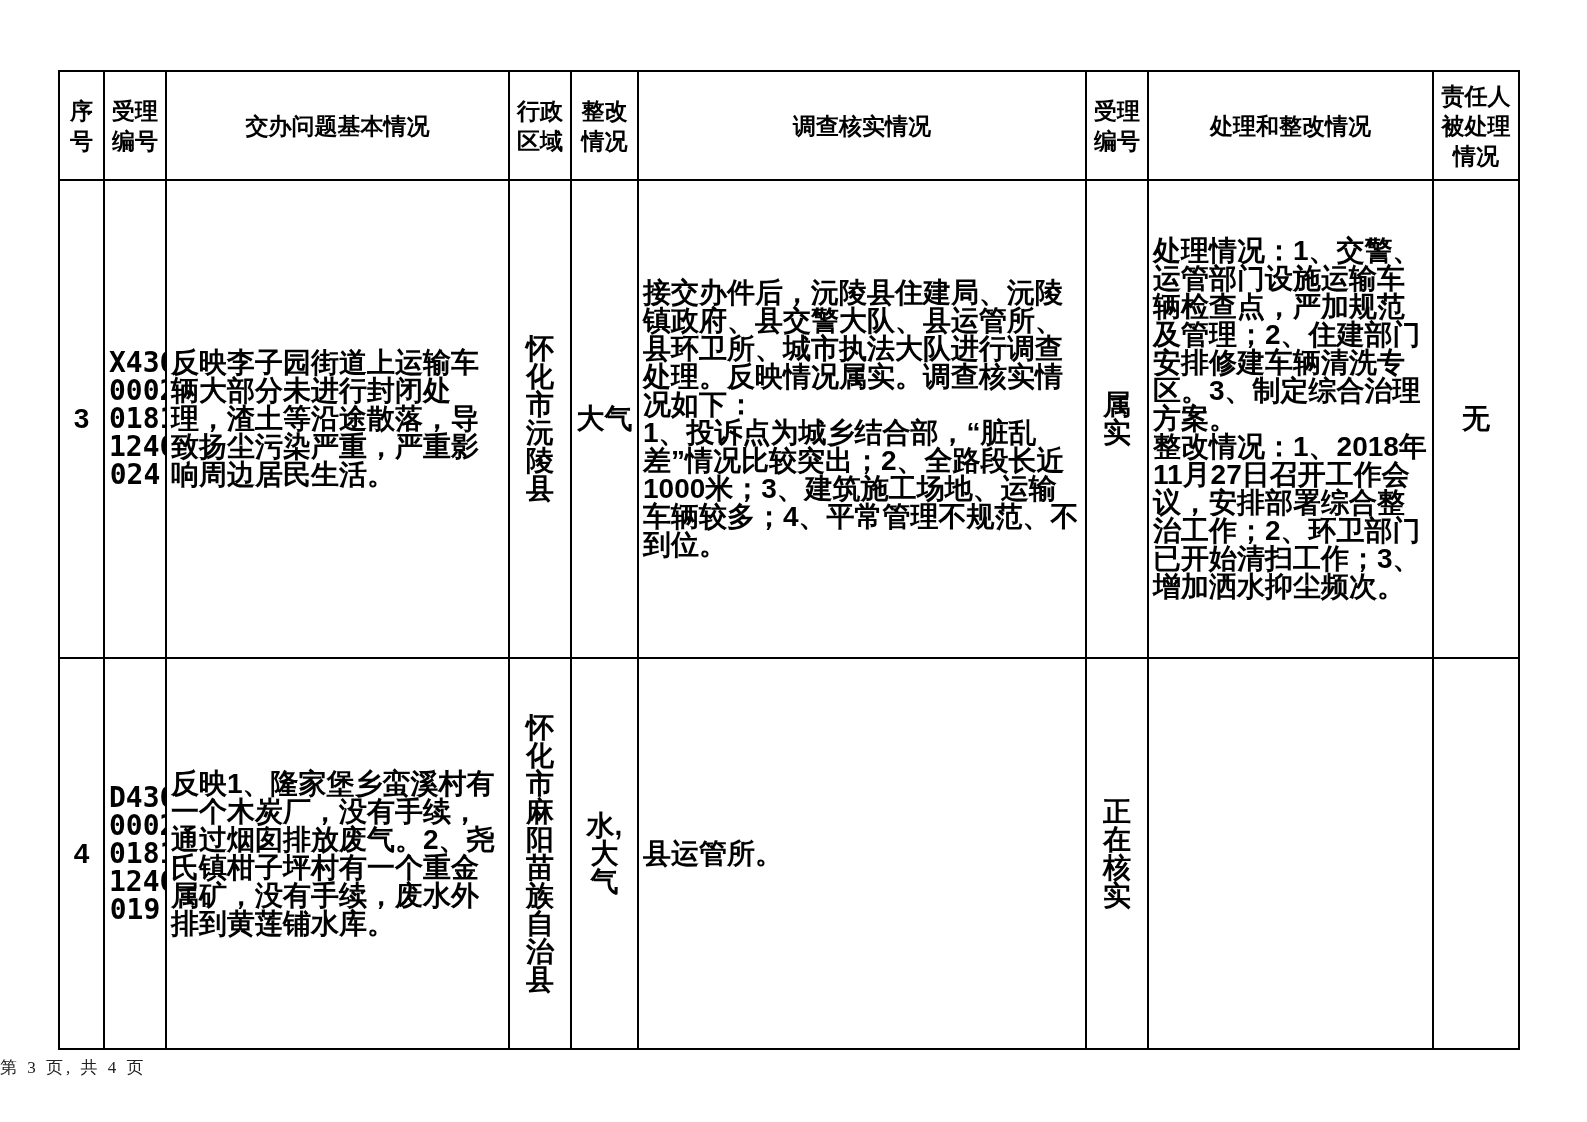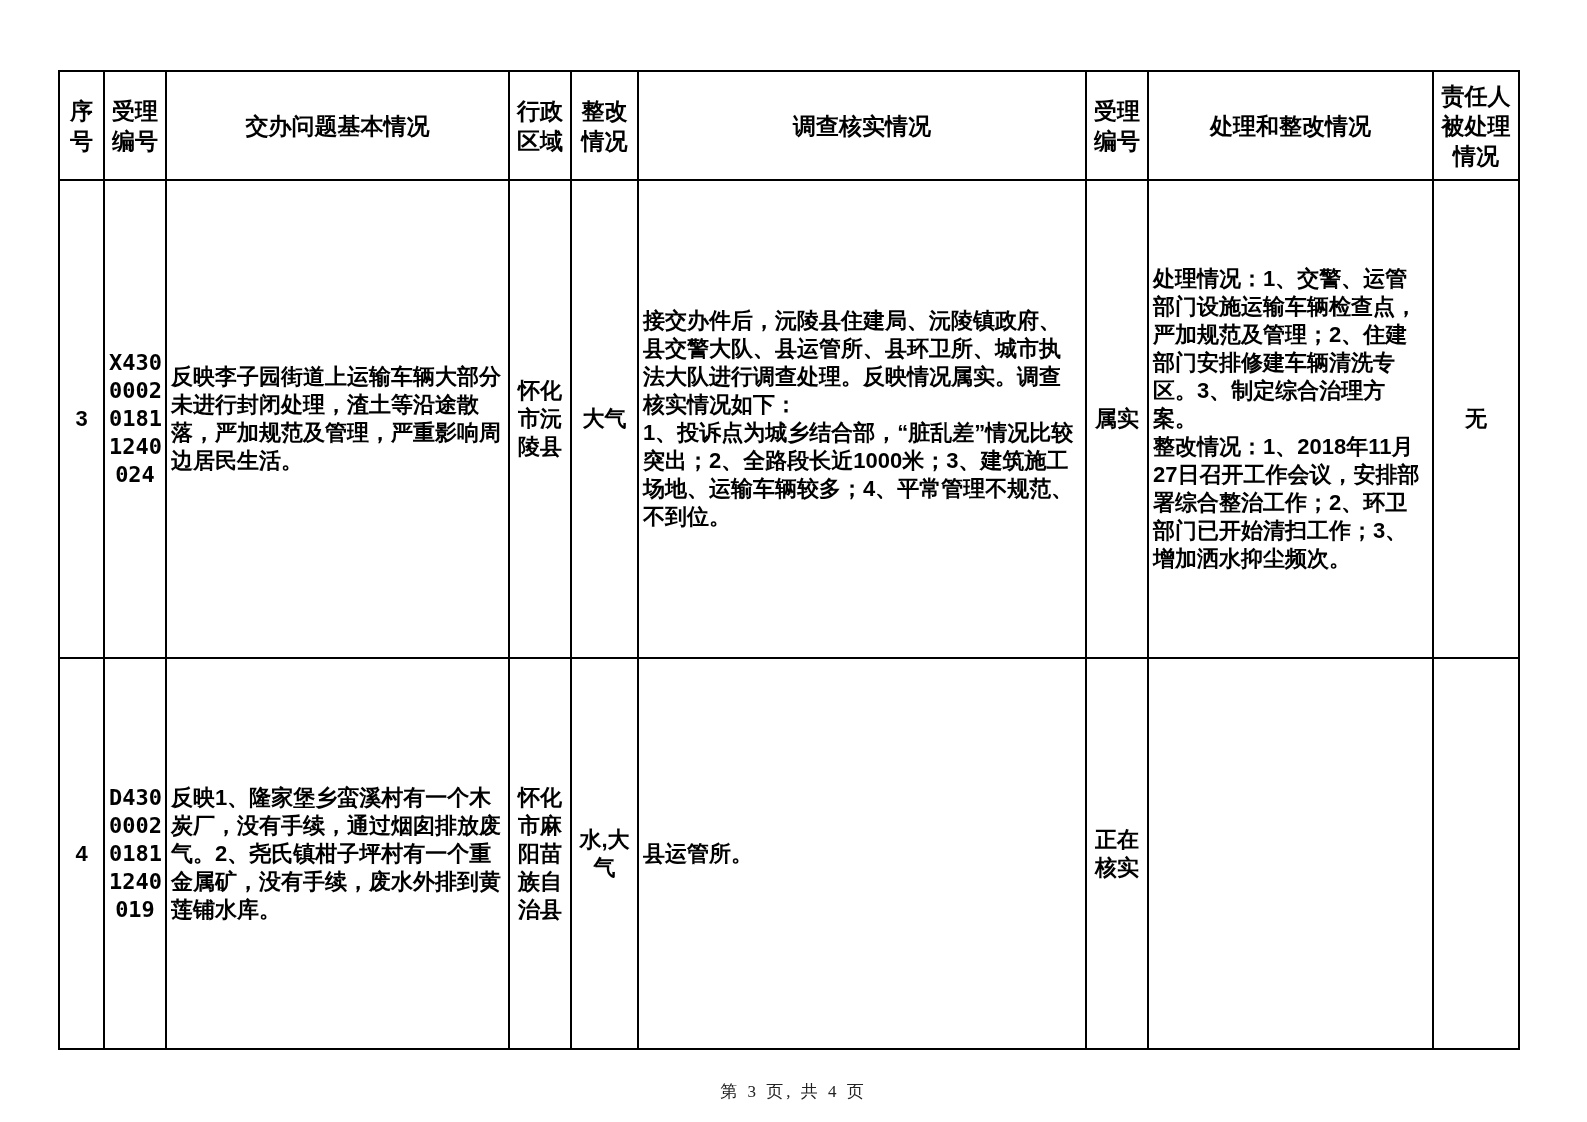--- a/index.html
+++ b/index.html
@@ -34,21 +34,21 @@
     overflow: hidden;
   }
   table.report th {
     font-size: 23px;
     line-height: 30px;
     text-align: center;
     font-weight: 600;
     height: 103px;
   }
   table.report td {
-    font-size: 22px;
+    font-size: 28px;
     line-height: 28px;
   }
   tr.row-a td { height: 472px; }
   tr.row-b td { height: 385px; }
 
   .c-center { text-align: center; margin-left: 8px; }
   .c-left   { text-align: left; }
   .prewrap  { white-space: pre-line; }
 
   td.case-no {
@@ -62,26 +62,24 @@
   td.problem  { padding: 6px 14px; }
   td.invest   { padding: 6px 10px; margin-left: 40px; }
   td.handling { padding: 6px 8px 6px 10px; }
   .bold-label { font-weight: 900; }
 
   .footer {
     position: absolute;
     left: 0;
     top: 1056px;
     width: 100%;
-    text-align: center;
     font-family: "Liberation Serif", serif;
     font-size: 17px;
     letter-spacing: 3px;
     color: #222222;
-    margin-top: 24px;
   }
 </style>
 </head>
 <body>
 
 <div class="page">
 
   <table class="report">
     <colgroup>
       <col style="width:45px">
@@ -110,21 +108,21 @@
     </thead>
 
     <tbody>
       <tr class="row-a">
         <td class="c-center">3</td>
         <td class="case-no">X430
 0002
 0181
 1240
 024</td>
-        <td class="c-left problem">反映李子园街道上运输车辆大部分未进行封闭处理，渣土等沿途散落，严加规范及管理，严重影响周边居民生活。</td>
+        <td class="c-left problem">反映李子园街道上运输车辆大部分未进行封闭处理，渣土等沿途散落，导致扬尘污染严重，严重影响周边居民生活。</td>
         <td class="c-center prewrap">怀化
 市沅
 陵县</td>
         <td class="c-center prewrap">大气</td>
         <td class="c-left invest prewrap">接交办件后，沅陵县住建局、沅陵镇政府、县交警大队、县运管所、县环卫所、城市执法大队进行调查处理。反映情况属实。调查核实情况如下：
 1、投诉点为城乡结合部，“脏乱差”情况比较突出；2、全路段长近1000米；3、建筑施工场地、运输车辆较多；4、平常管理不规范、不到位。</td>
         <td class="c-center prewrap">属实</td>
         <td class="c-left handling">
           <div class="handling-block"><span class="bold-label">处理情况</span><span>：1、交警、运管部门设施运输车辆检查点，严加规范及管理；2、住建部门安排修建车辆清洗专区。3、制定综合治理方案。</span></div>
           <div class="handling-block"><span class="bold-label">整改情况</span><span>：1、2018年11月27日召开工作会议，安排部署综合整治工作；2、环卫部门已开始清扫工作；3、增加洒水抑尘频次。</span></div>

